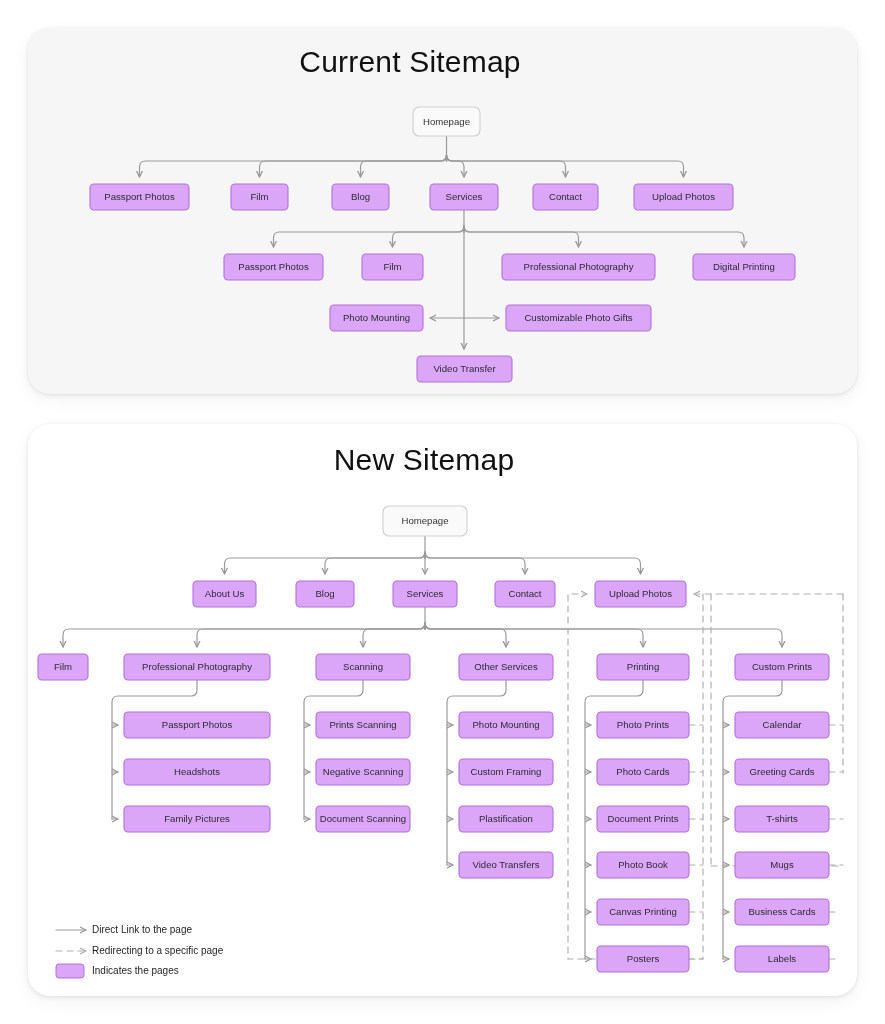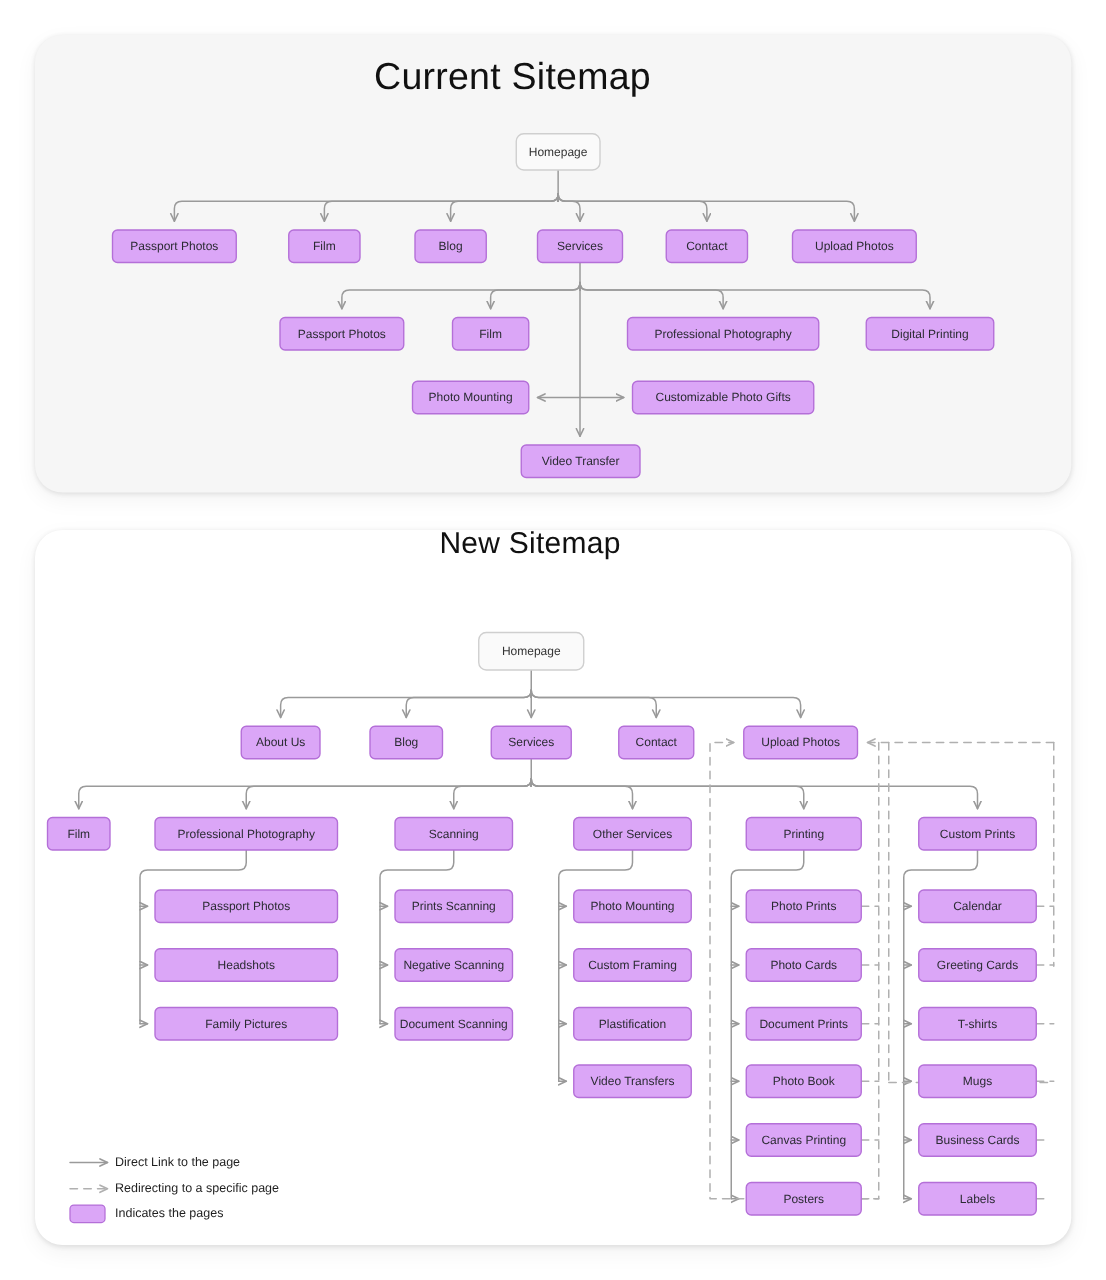--- a/index.html
+++ b/index.html
@@ -28,21 +28,21 @@
   }
 
   .panel-title{
     position:absolute;left:0;right:0;
     text-align:center;
     color:#111111;
     font-weight:400;
     letter-spacing:.2px;
   }
   #title-current{top:45px;font-size:30px;}
-  #title-new{top:421px;font-size:24px;margin-left:28px;}
+  #title-new{top:443px;font-size:30px;margin-left:28px;}
 
   svg.diagram{position:absolute;left:0;top:0;width:885px;height:1024px;overflow:visible;}
 
   .node-rect{
     fill:#dba6f7;
     stroke:#b46fd8;
     stroke-width:1.1;
   }
   .node-rect.root{
     fill:#fafafa;

